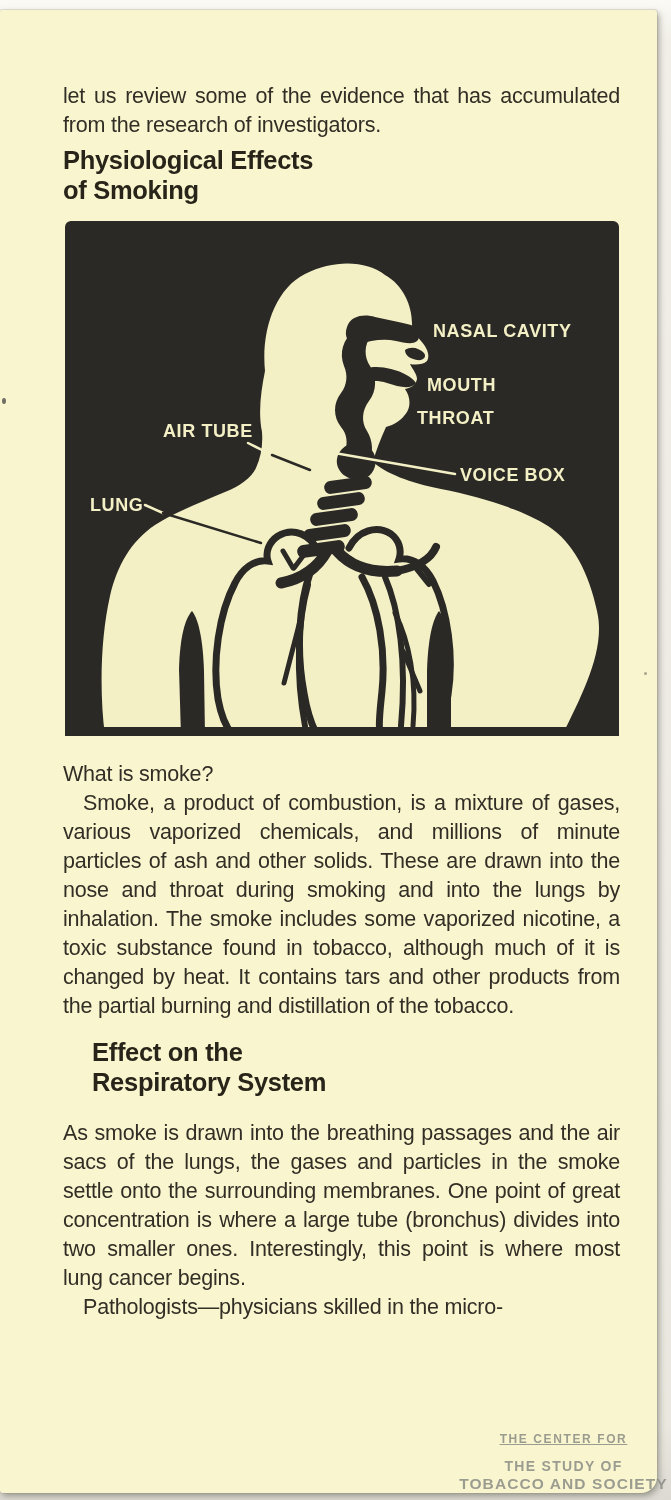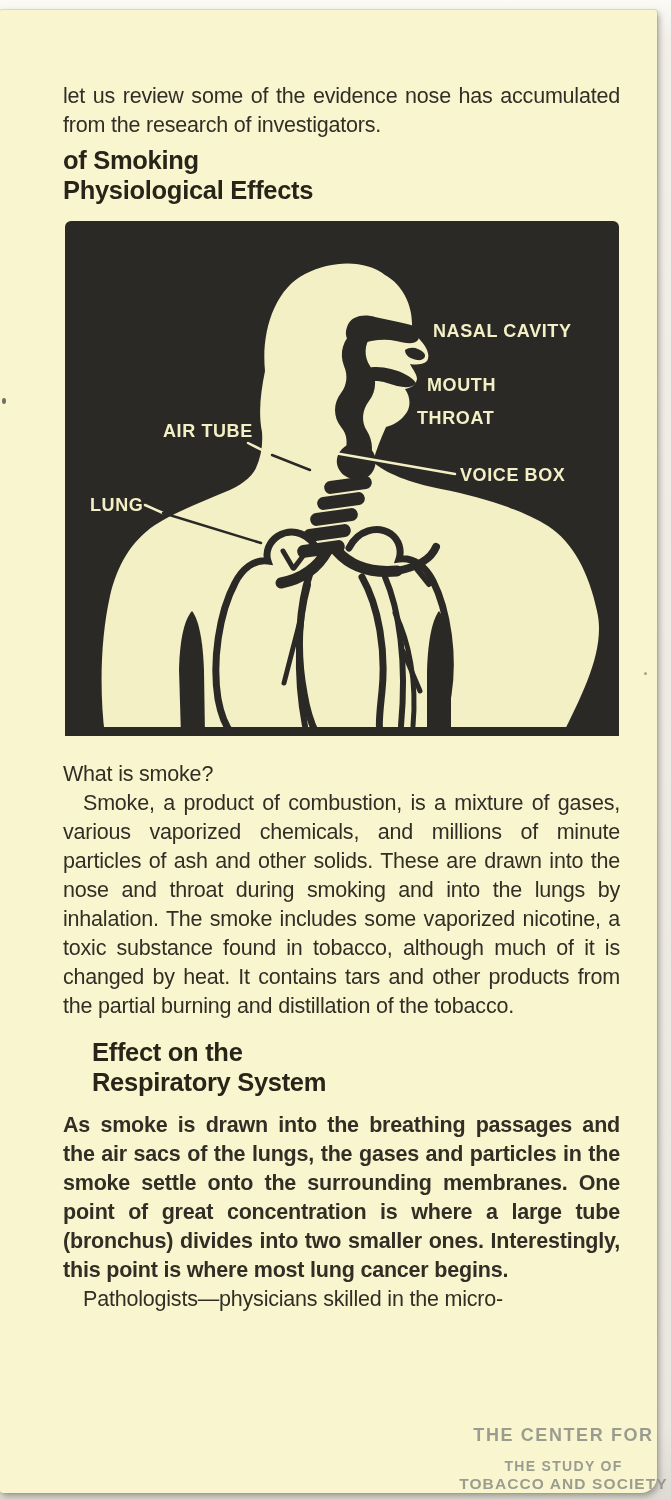--- a/index.html
+++ b/index.html
@@ -27,38 +27,38 @@
   .figure{margin-top:16px;margin-left:2px;width:450px;height:515px;}
   .figure svg{display:block;}
   .fig-label{
     font-family:"Liberation Sans",sans-serif;font-weight:bold;
     font-size:18px;letter-spacing:.6px;fill:#f4f0c5;
   }
   .watermark{
     position:absolute;right:0px;bottom:6px;width:215px;text-align:center;
     color:#8f9088;font-weight:bold;opacity:.88;line-height:1.2;
   }
-  .wm1{font-size:18px;letter-spacing:1.6px;}
+  .wm1{font-size:12px;letter-spacing:1.6px;text-decoration:underline;}
   .wm2{font-size:14px;letter-spacing:1.3px;margin-top:11px;}
   .wm3{font-size:15.5px;letter-spacing:1.1px;margin-top:1px;}
   .speck{position:absolute;background:#6f6e64;border-radius:50%;}
   .speck-a{left:2px;top:398px;width:4px;height:6px;}
   .speck-b{left:644px;top:672px;width:3px;height:3px;opacity:.6;}
 </style>
 </head>
 <body>
 
 <div class="page">
   <div class="content">
 
-    <p>let us review some of the evidence nose has accumulated from the research of investigators.</p>
+    <p>let us review some of the evidence that has accumulated from the research of investigators.</p>
 
     <div class="h-block1">
+      <h1>Physiological Effects</h1>
       <h1>of Smoking</h1>
-      <h1>Physiological Effects</h1>
     </div>
 
     <div class="figure">
       <svg width="554" height="515" viewBox="0 0 554 515" xmlns="http://www.w3.org/2000/svg">
 
         <rect x="0" y="0" width="554" height="515" rx="6" fill="#2b2926"></rect>
 
         <path fill="#f4f0c5" d="
           M 200 150
           C 196 110 210 68 240 53
@@ -142,21 +142,21 @@
     </div>
 
     <p class="question">What is smoke?</p>
     <p class="indent">Smoke, a product of combustion, is a mixture of gases, various vaporized chemicals, and millions of minute particles of ash and other solids. These are drawn into the nose and throat during smoking and into the lungs by inhalation. The smoke includes some vaporized nicotine, a toxic substance found in tobacco, although much of it is changed by heat. It contains tars and other products from the partial burning and distillation of the tobacco.</p>
 
     <div class="h-block2">
       <h2>Effect on the</h2>
       <h2>Respiratory System</h2>
     </div>
 
-    <p style="margin-top:14px;font-weight:bold;">As smoke is drawn into the breathing passages and the air sacs of the lungs, the gases and particles in the smoke settle onto the surrounding membranes. One point of great concentration is where a large tube (bronchus) divides into two smaller ones. Interestingly, this point is where most lung cancer begins.</p>
+    <p style="margin-top:22px;">As smoke is drawn into the breathing passages and the air sacs of the lungs, the gases and particles in the smoke settle onto the surrounding membranes. One point of great concentration is where a large tube (bronchus) divides into two smaller ones. Interestingly, this point is where most lung cancer begins.</p>
     <p class="indent">Pathologists—physicians skilled in the micro-</p>
 
   </div>
 </div>
 
 <div class="watermark">
   <div class="wm1">THE CENTER FOR</div>
   <div class="wm2">THE STUDY OF</div>
   <div class="wm3">TOBACCO AND SOCIETY</div>
 </div>

